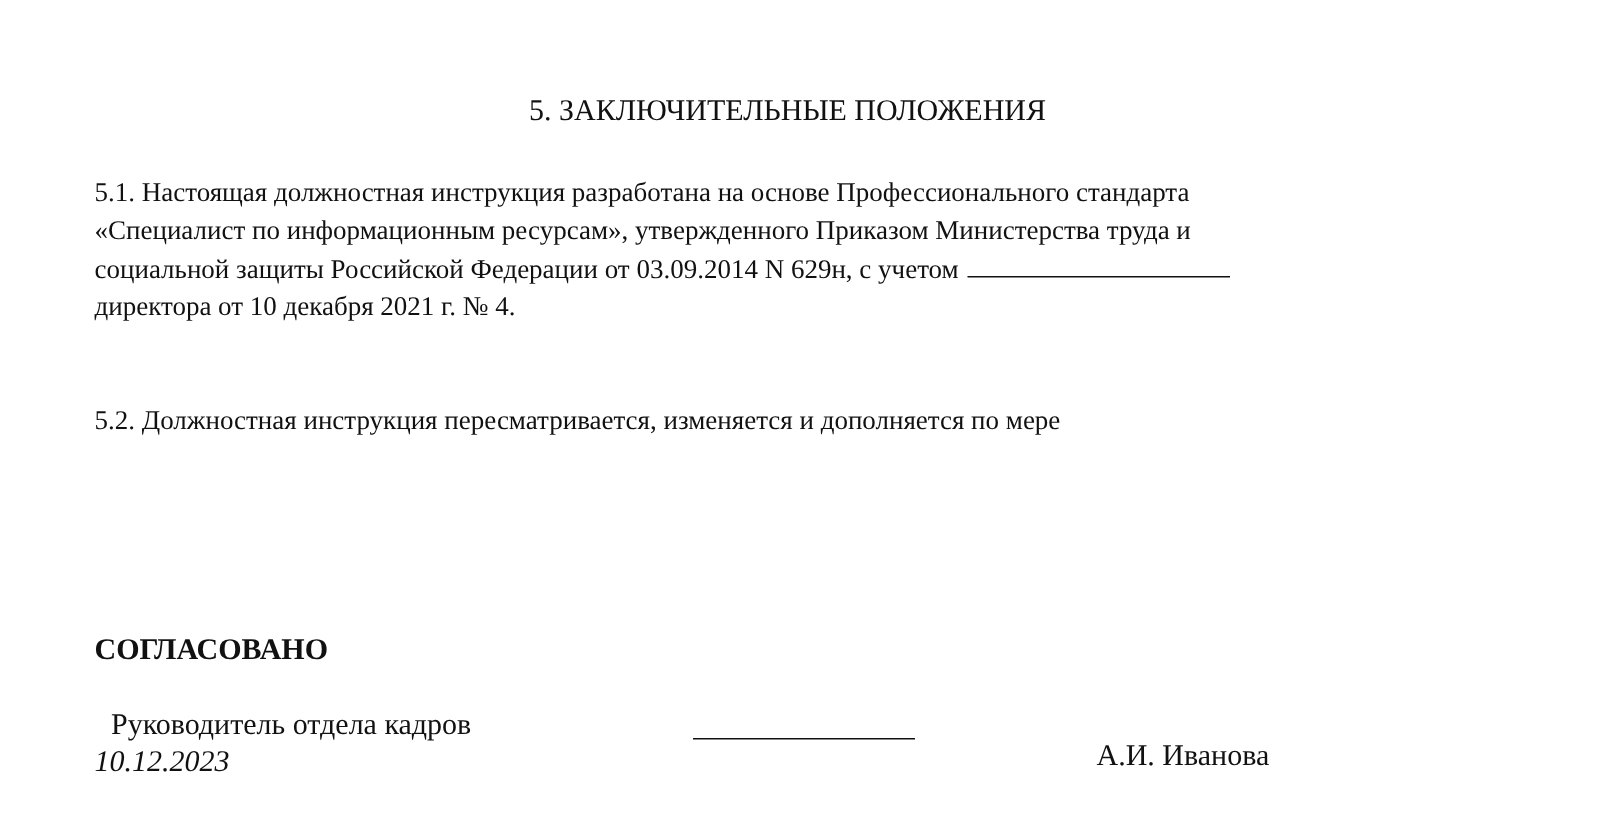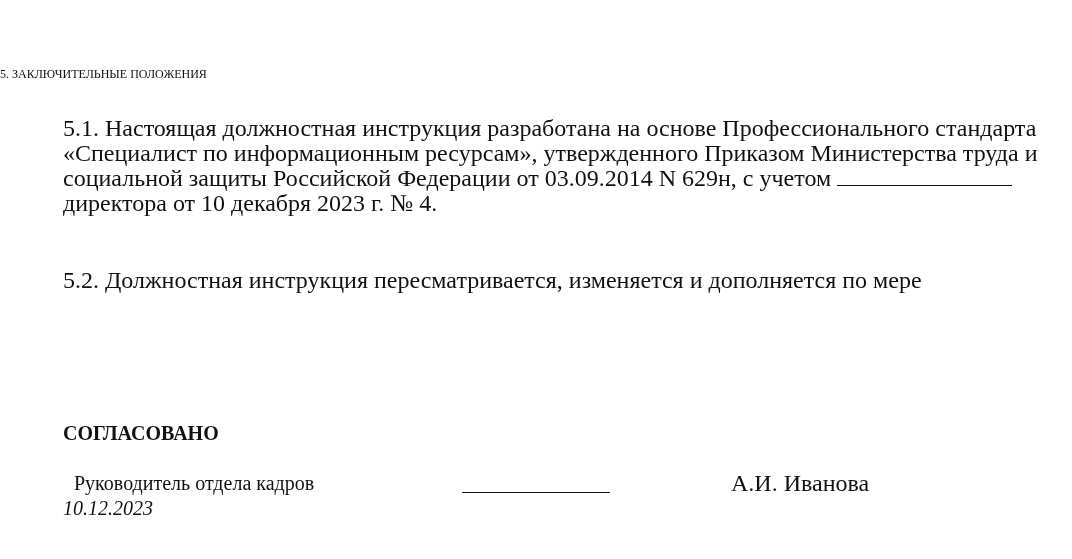--- a/index.html
+++ b/index.html
@@ -21,30 +21,30 @@
       left: 0;
       top: 0;
       width: 1072px;
       height: 559px;
     }
     .title {
       position: absolute;
       left: 0;
       width: 1050px;
       top: 61px;
-      text-align: left;
-      font-size: 12px;
+      text-align: center;
+      font-size: 20px;
       line-height: 26px;
       letter-spacing: 0;
     }
     .para {
       position: absolute;
       left: 63px;
       width: 960px;
-      font-size: 24px;
+      font-size: 18px;
       line-height: 25px;
       margin: 0;
     }
     .line {
       display: block;
       white-space: nowrap;
     }
     .blank {
       display: inline-block;
       width: 175px;
@@ -84,37 +84,37 @@
       position: absolute;
       left: 462px;
       top: 492px;
       width: 148px;
       height: 0;
       border-bottom: 1.5px solid #111;
     }
     .sign-name {
       position: absolute;
       left: 731px;
-      top: 471px;
-      font-size: 24px;
+      top: 492px;
+      font-size: 20px;
       line-height: 25px;
     }
   </style>
 </head>
 <body>
 
 <div class="page">
 
   <div class="title">5. ЗАКЛЮЧИТЕЛЬНЫЕ ПОЛОЖЕНИЯ</div>
 
   <div class="para" id="p51">
     <span class="line">5.1. Настоящая должностная инструкция разработана на основе Профессионального стандарта</span>
     <span class="line">«Специалист по информационным ресурсам», утвержденного Приказом Министерства труда и</span>
     <span class="line"><span>социальной защиты Российской Федерации от 03.09.2014 N 629н, с учетом</span><span class="blank"></span></span>
-    <span class="line">директора от 10 декабря 2023 г. № 4.</span>
+    <span class="line">директора от 10 декабря 2021 г. № 4.</span>
   </div>
 
   <div class="para" id="p52">
     <span class="line">5.2. Должностная инструкция пересматривается, изменяется и дополняется по мере</span>
   </div>
 
 
   <div class="agreed">СОГЛАСОВАНО</div>
 
   <div class="sign-role">Руководитель отдела кадров</div>

